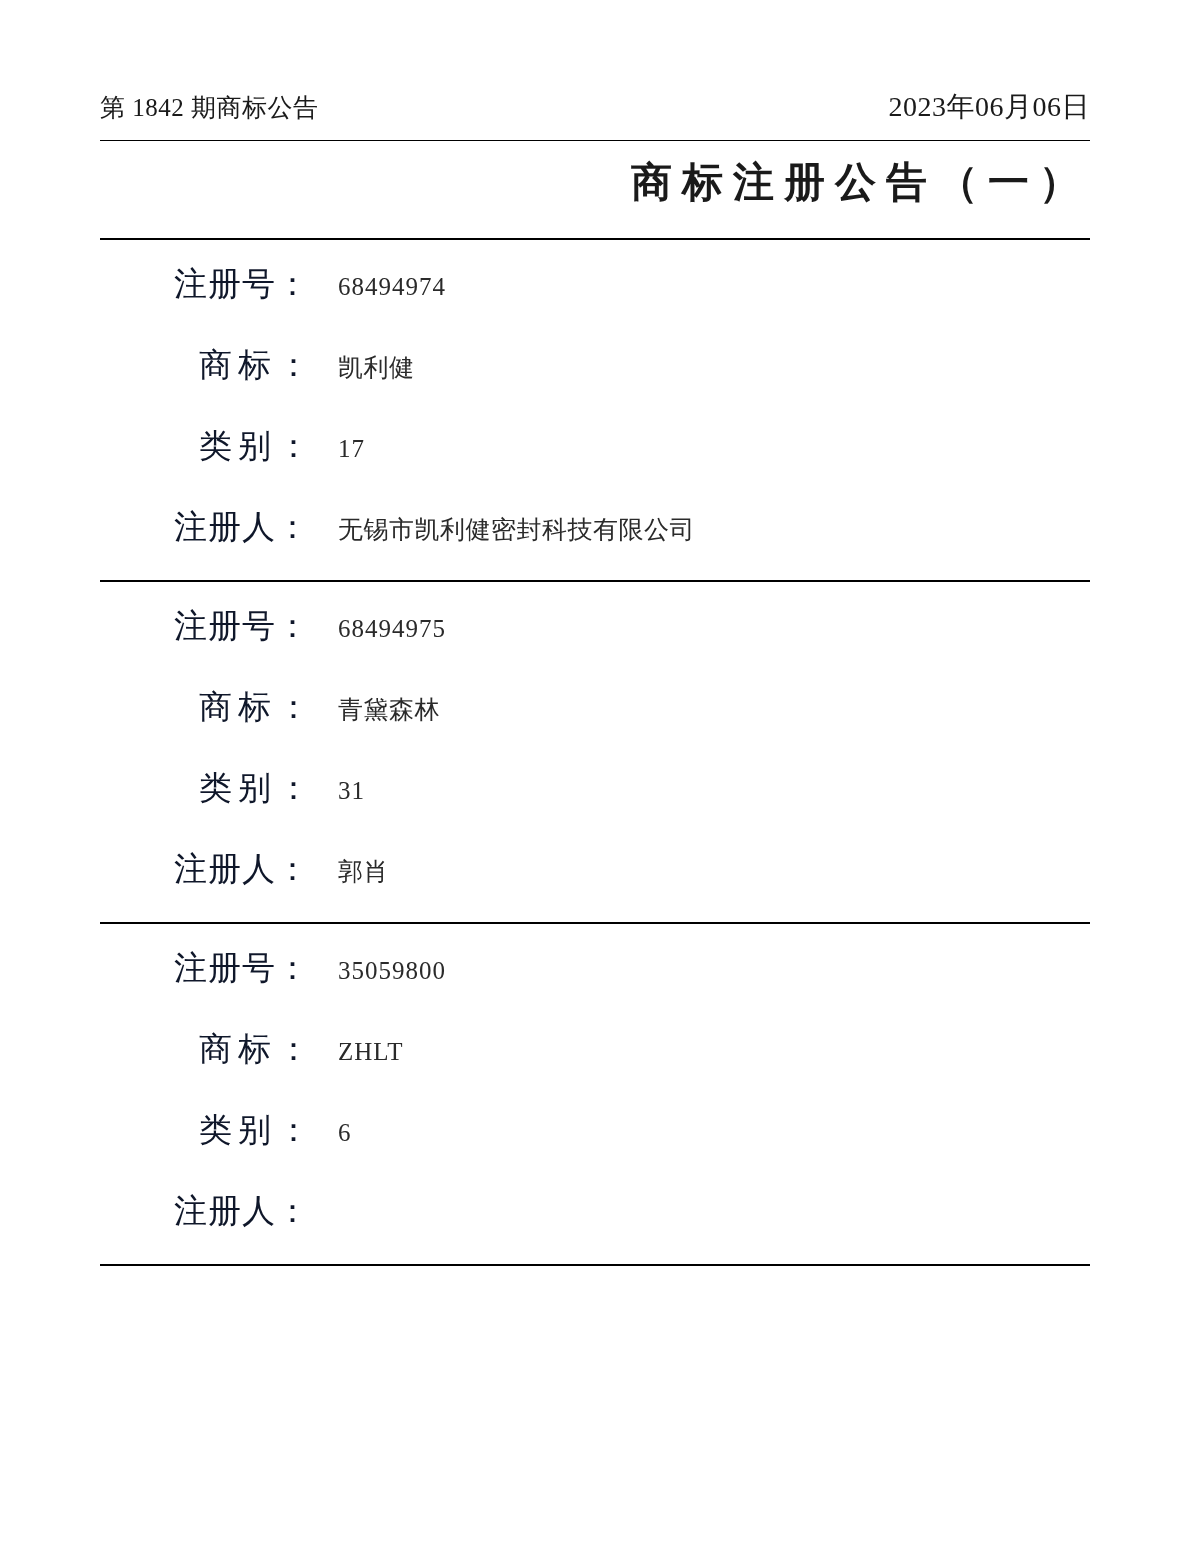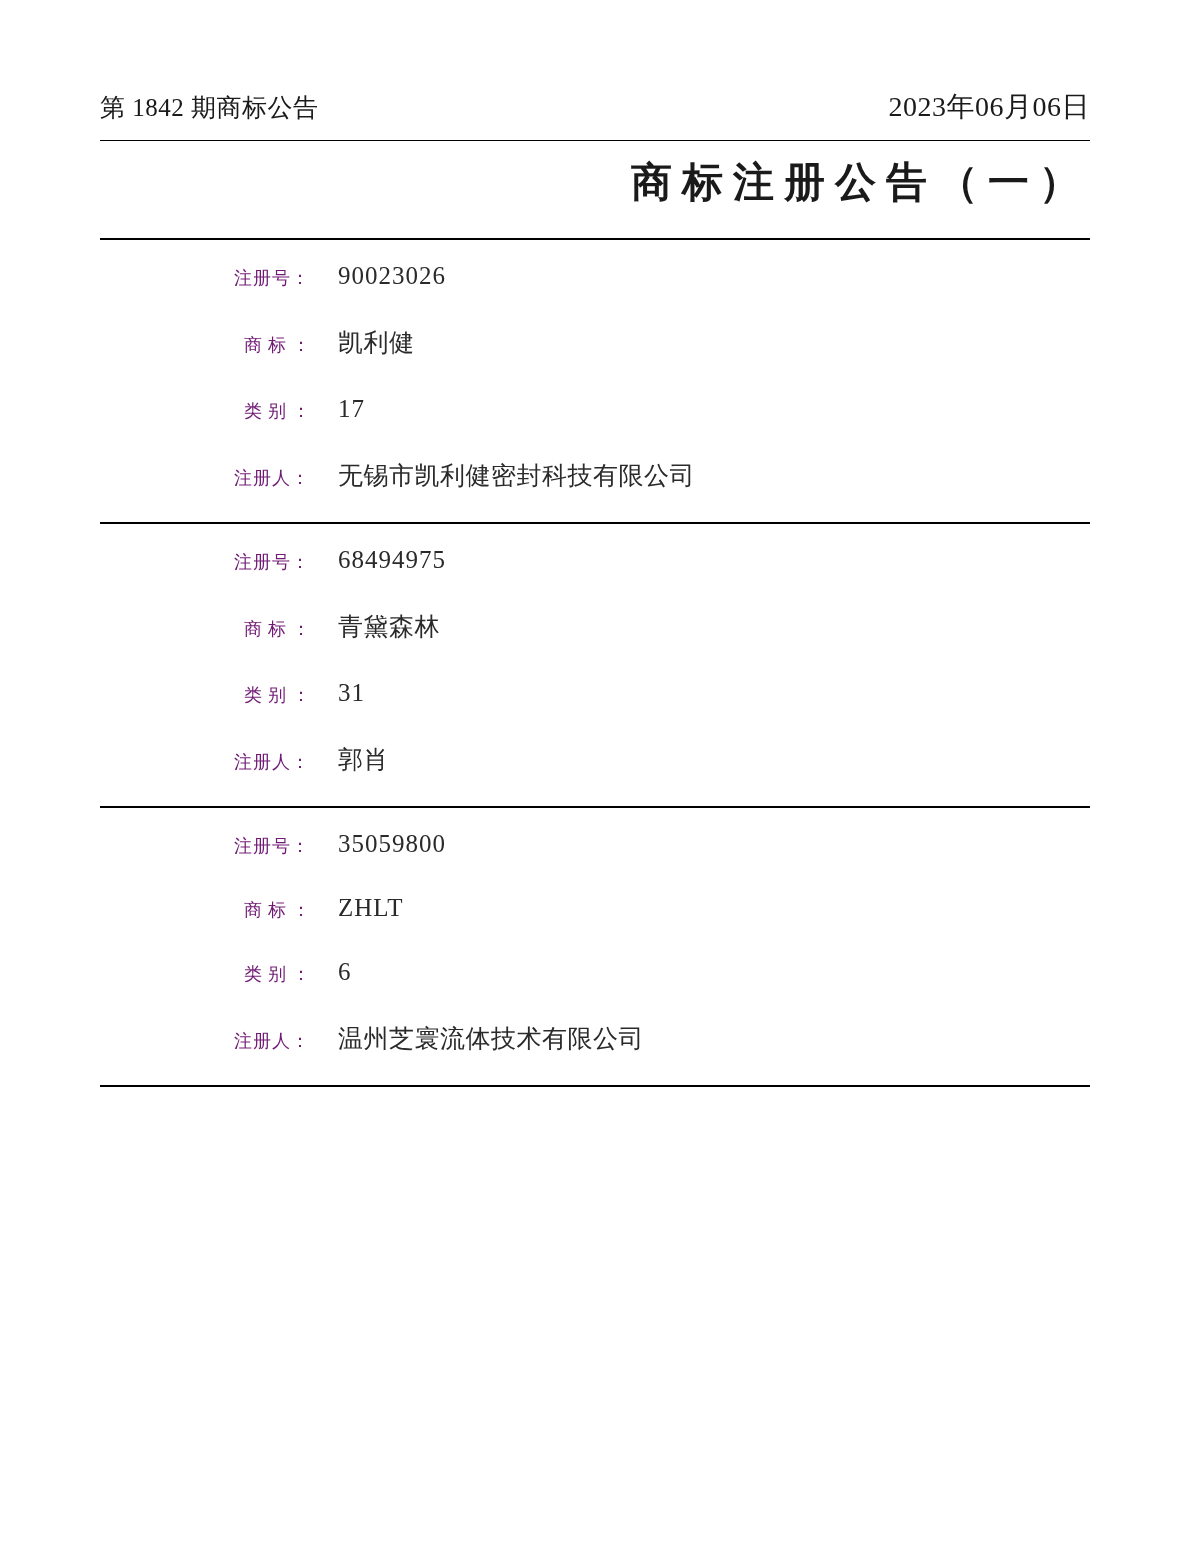--- a/index.html
+++ b/index.html
@@ -76,23 +76,23 @@
     align-items: baseline;
     margin: 0 0 36px 0;
   }
   .row:last-child {
     margin-bottom: 4px;
   }
   .row .label {
     width: 220px;
     min-width: 220px;
     text-align: right;
-    font-size: 18px;
+    font-size: 33px;
     letter-spacing: 1px;
-    color: #701a75;
+    color: #0f172a;
     padding-right: 10px;
     box-sizing: border-box;
   }
   .row .value {
     font-size: 25px;
     color: #2a2a2a;
     letter-spacing: 0.5px;
     padding-left: 18px;
   }
   .row.mark .label {
@@ -121,21 +121,21 @@
   <hr class="head-rule">
 
   <h1 class="doc-title">商标注册公告（一）</h1>
 
 
   <hr class="rule">
 
   <div class="record">
     <div class="row">
       <div class="label">注册号：</div>
-      <div class="value latin">90023026</div>
+      <div class="value latin">68494974</div>
     </div>
     <div class="row mark">
       <div class="label">商标：</div>
       <div class="value">凯利健</div>
     </div>
     <div class="row cat">
       <div class="label">类别：</div>
       <div class="value latin">17</div>
     </div>
     <div class="row">
@@ -175,19 +175,18 @@
     <div class="row mark">
       <div class="label">商标：</div>
       <div class="value latin">ZHLT</div>
     </div>
     <div class="row cat">
       <div class="label">类别：</div>
       <div class="value latin">6</div>
     </div>
     <div class="row">
       <div class="label">注册人：</div>
-      <div class="value">温州芝寰流体技术有限公司</div>
     </div>
   </div>
 
   <hr class="rule">
 
 </div>
 
 </body></html>

